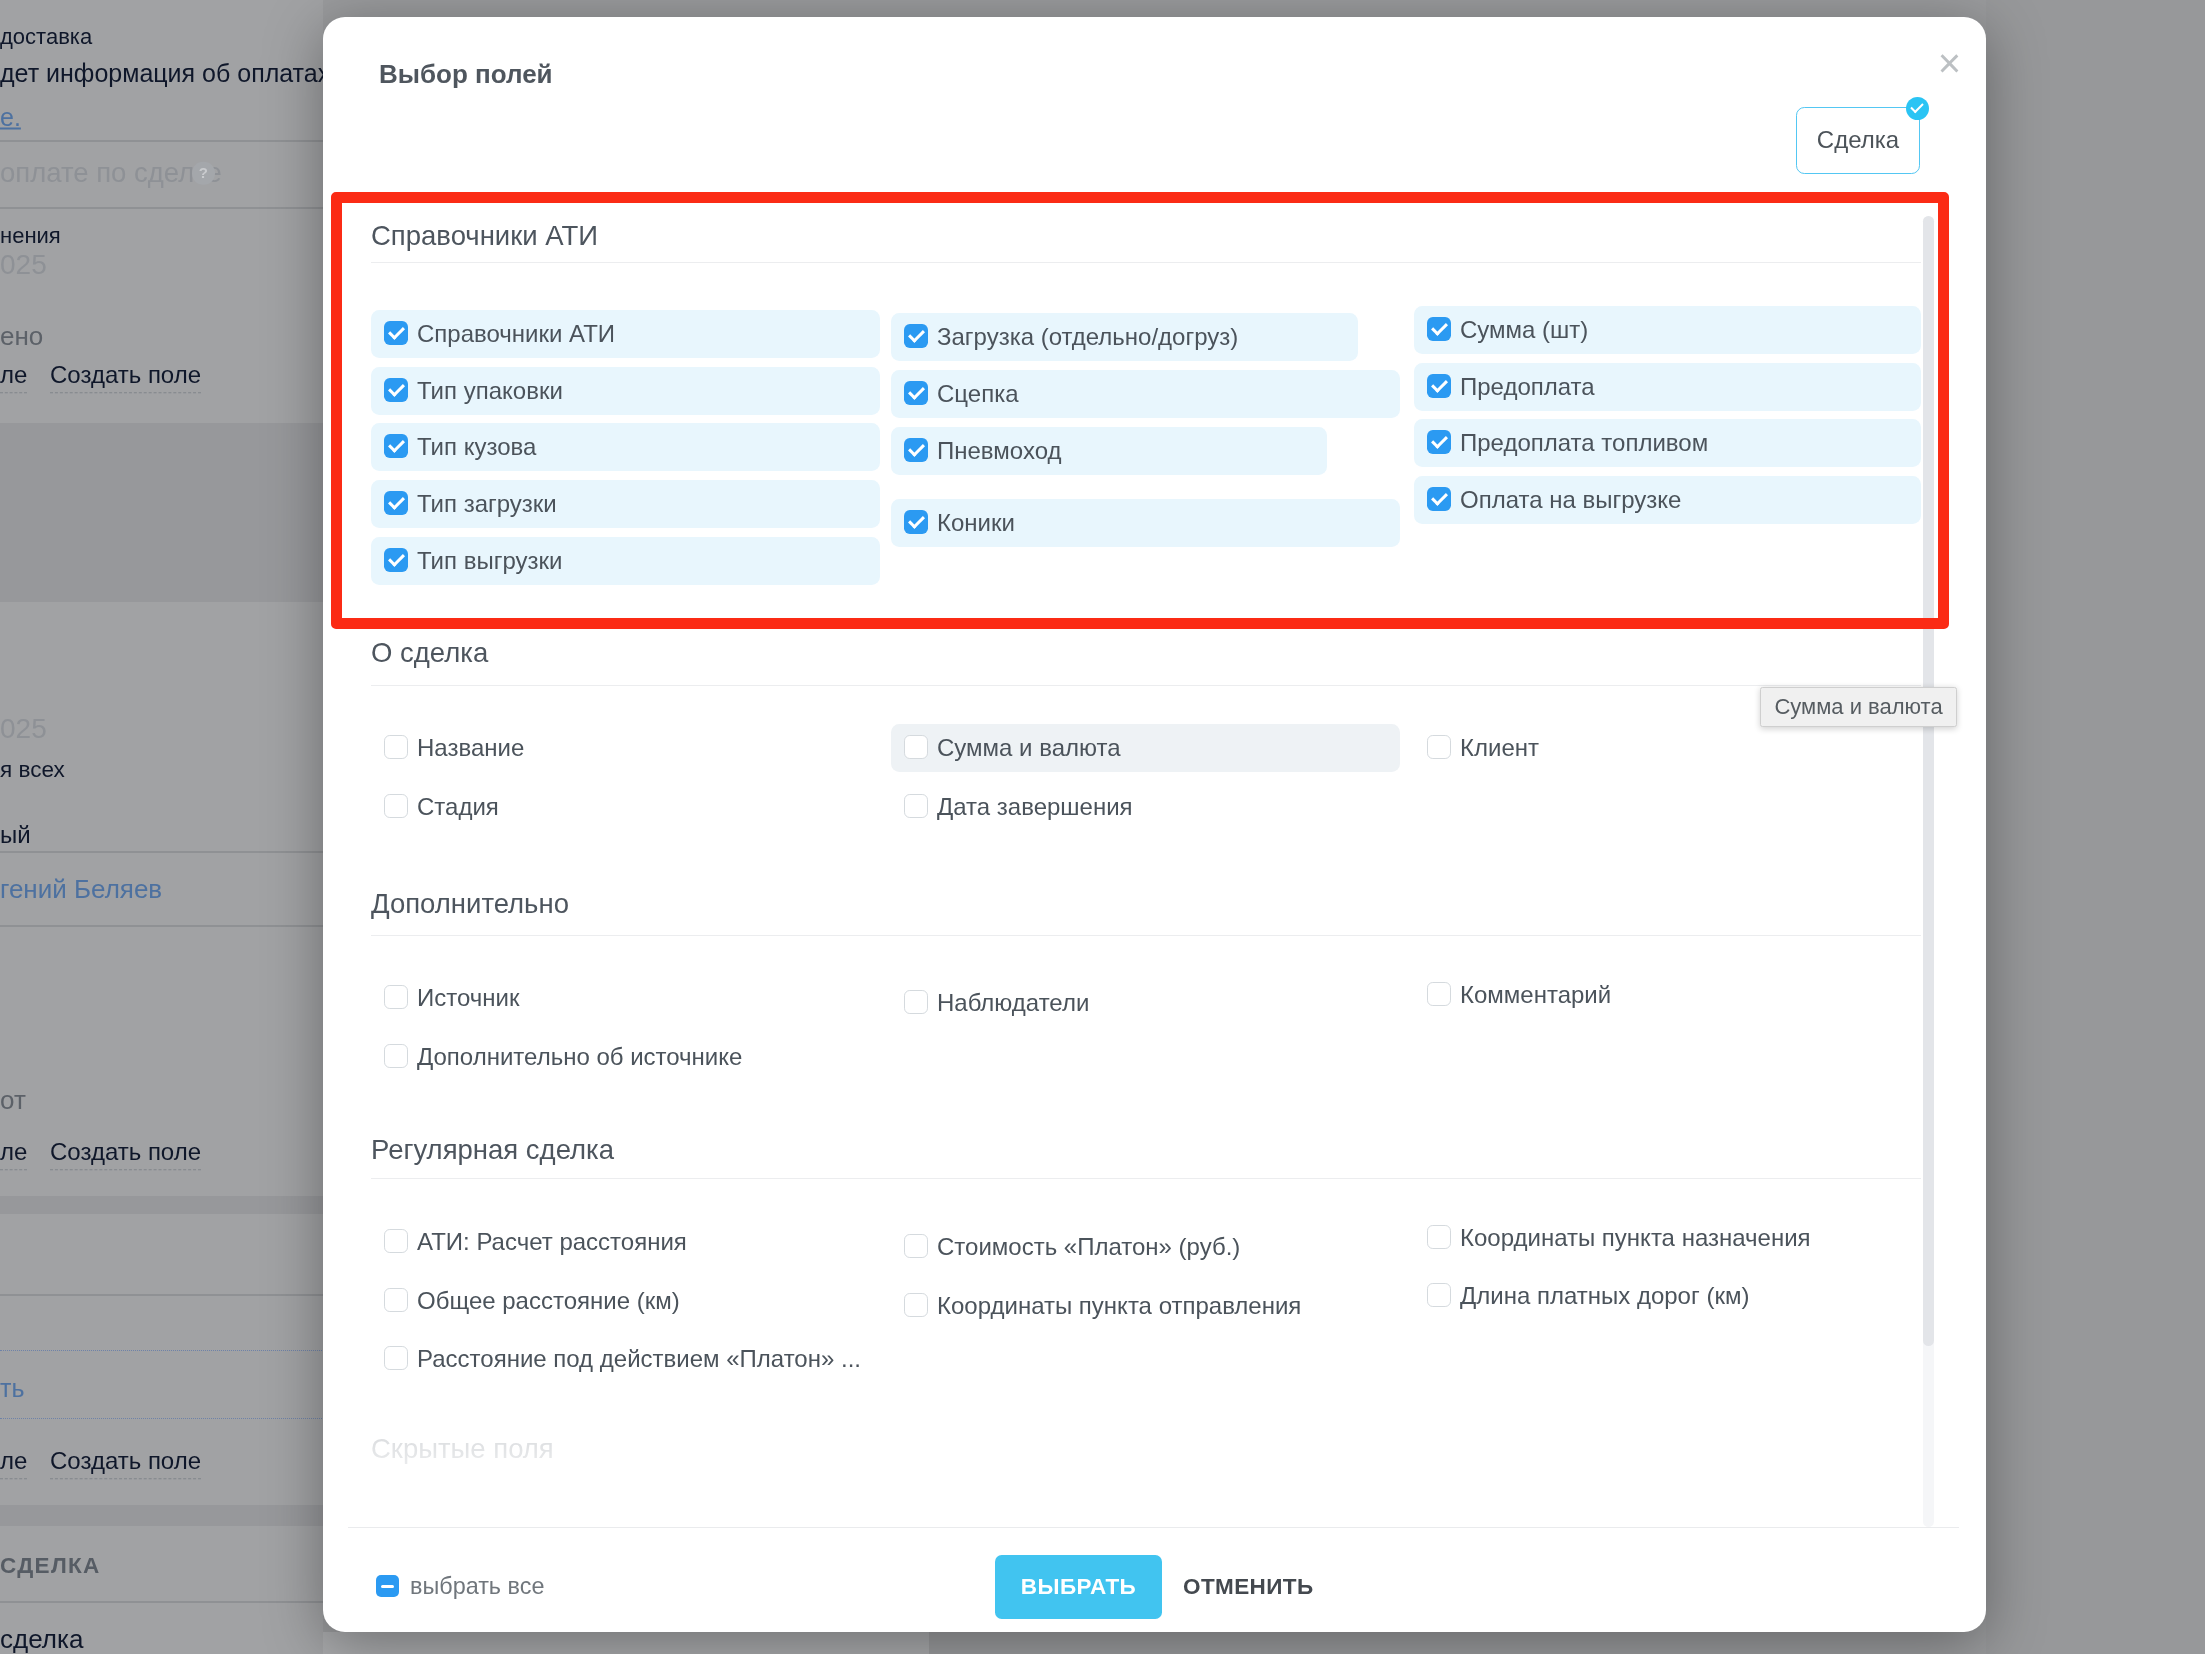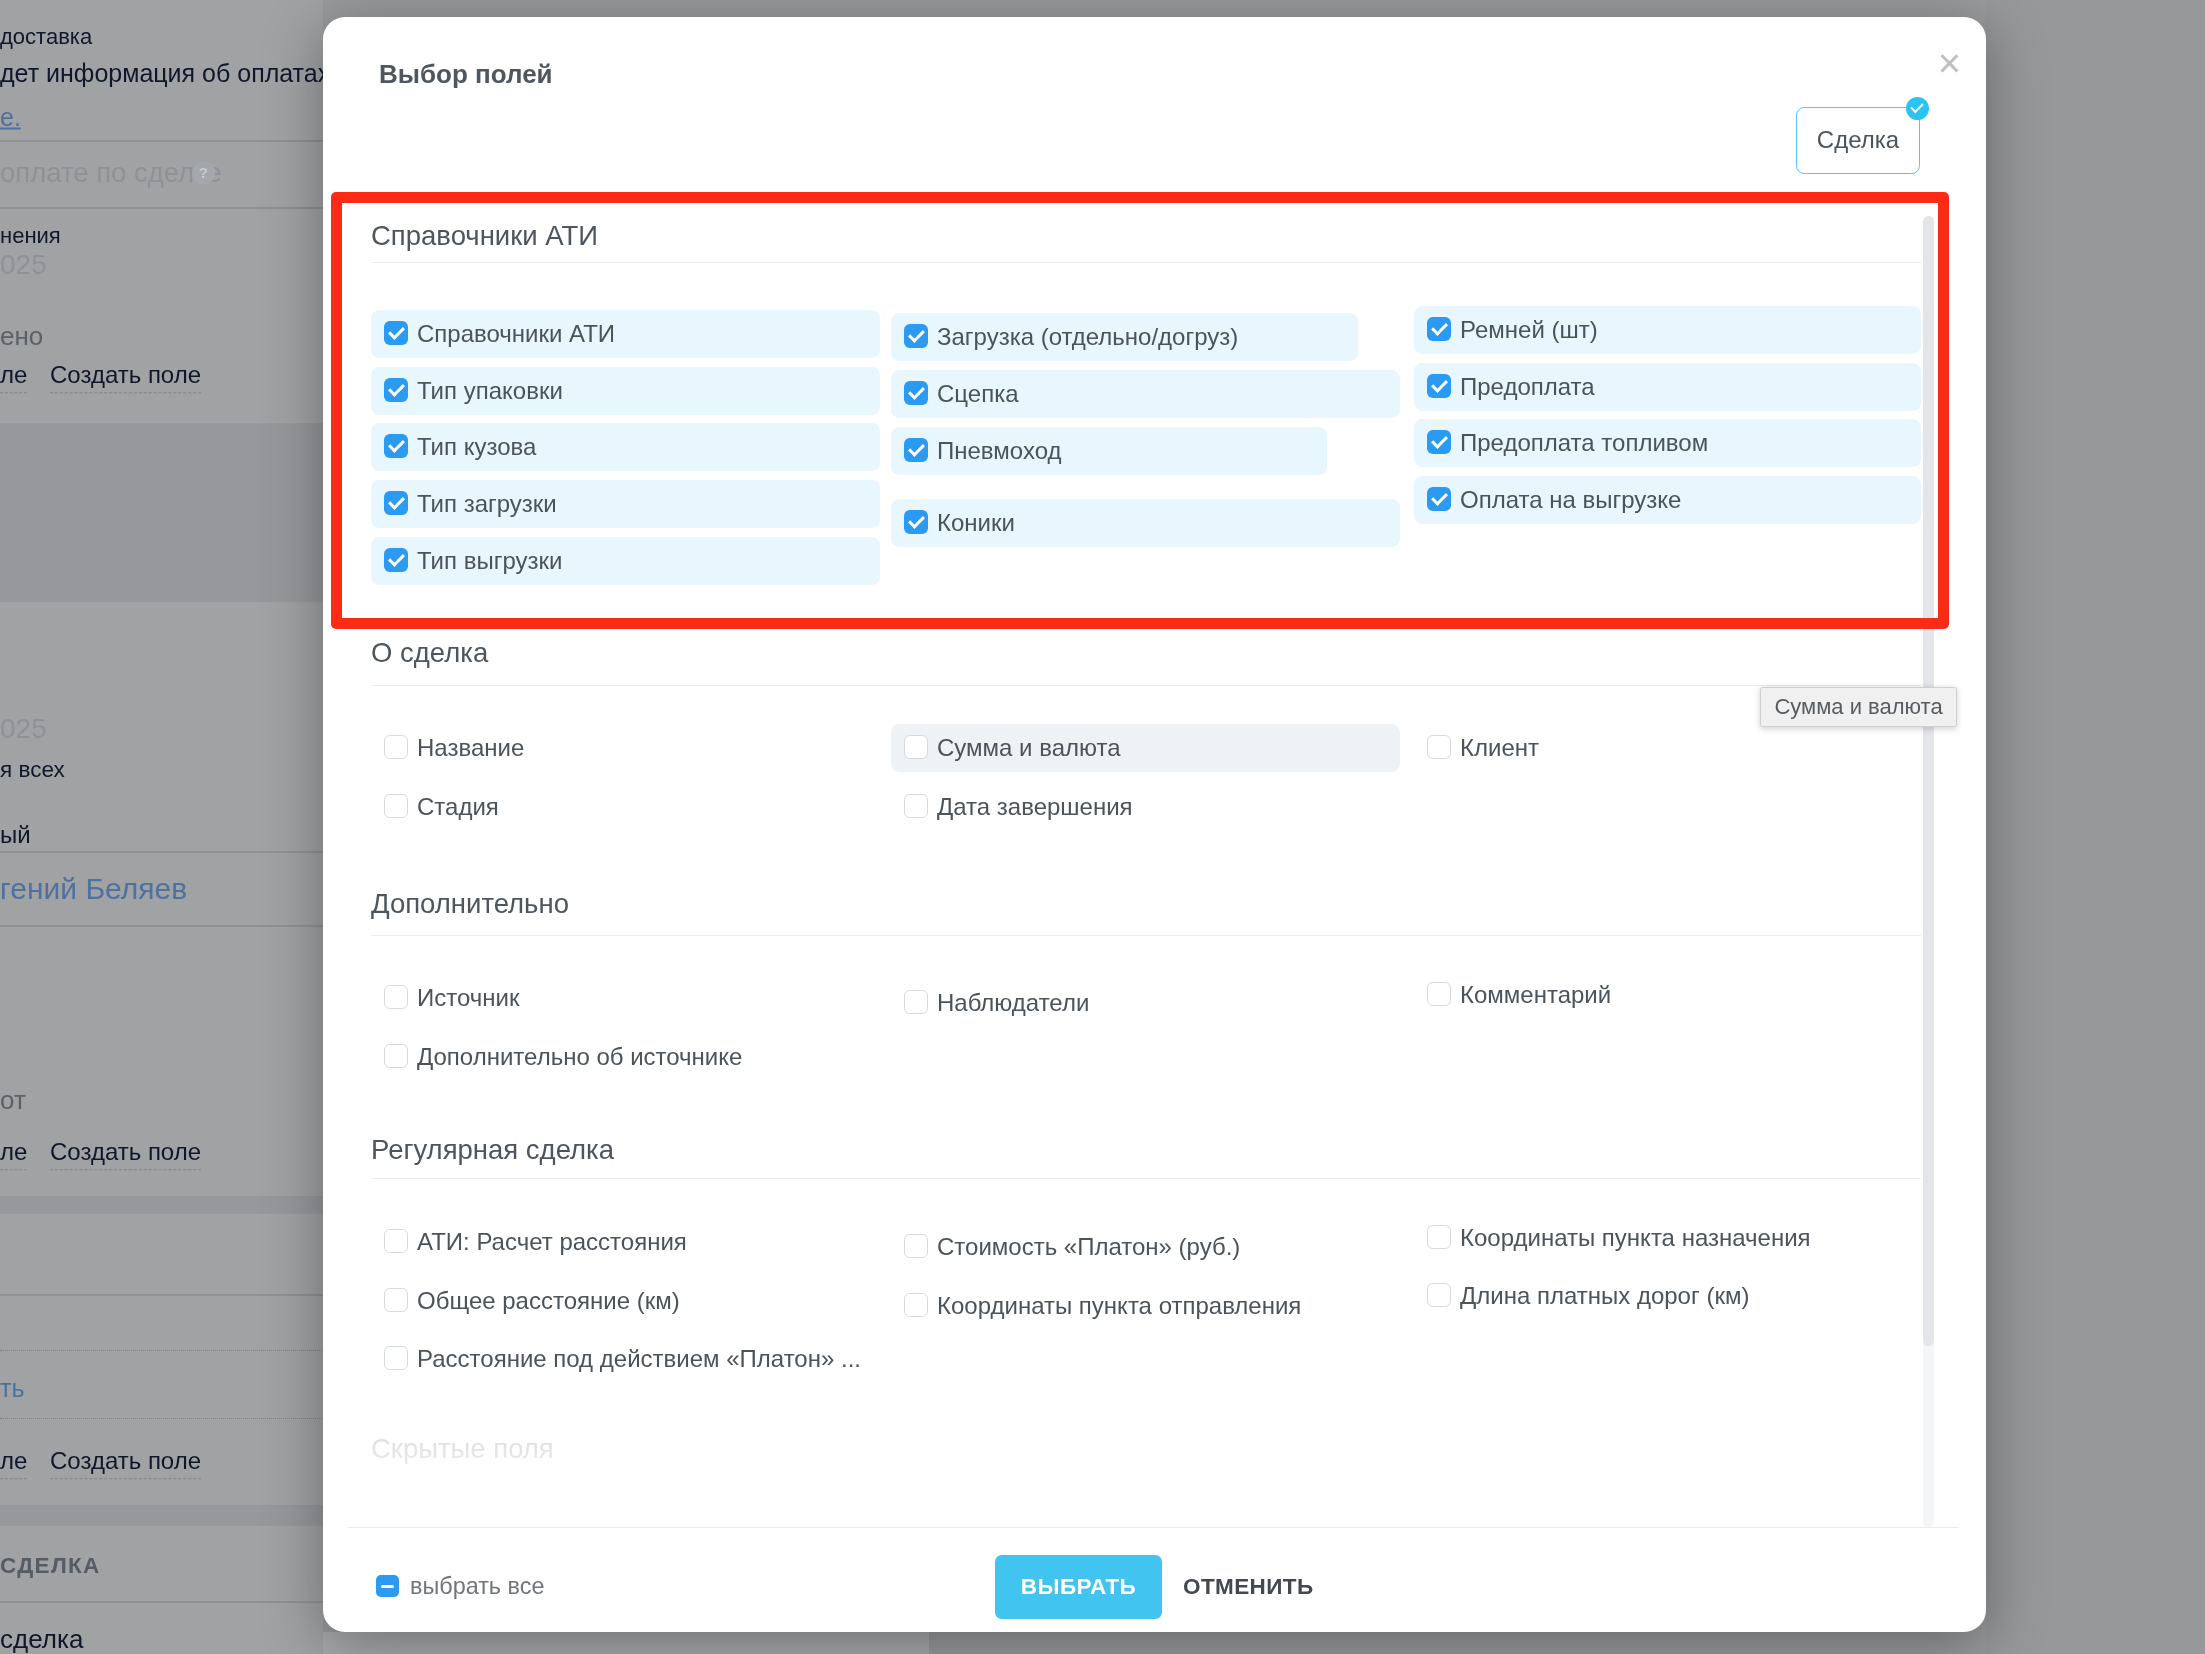--- a/index.html
+++ b/index.html
@@ -92,21 +92,21 @@
         <div class="bg-frag g2" style="left: 0px; top: 173px; font-size: 27.5px;">оплате по сделке</div>
         <div class="bg-frag g1" style="left: 0px; top: 236px; font-size: 22px;">нения</div>
         <div class="bg-frag g2" style="left: 0px; top: 265px; font-size: 28px;">025</div>
         <div class="bg-frag dark" style="left: 0px; top: 336px; font-size: 26px;">ено</div>
         <div class="bg-frag dashed-link" style="left: 0px; top: 377px; font-size: 24px;">ле</div>
         <div class="bg-frag dashed-link" style="left: 50px; top: 377px; font-size: 24px;">Создать поле</div>
         <div class="bg-frag dark" style="left: 0px; top: 574px; font-size: 26px;">льно</div>
         <div class="bg-frag g2" style="left: 0px; top: 729px; font-size: 28px;">025</div>
         <div class="bg-frag g1" style="left: 0px; top: 770px; font-size: 22.5px;">я всех</div>
         <div class="bg-frag g1" style="left: 0px; top: 835px; font-size: 24px;">ый</div>
-        <div class="bg-frag blue" style="left: 0px; top: 889px; font-size: 30px;">гений Беляев</div>
+        <div class="bg-frag blue" style="left: 0px; top: 889px; font-size: 26px;">гений Беляев</div>
         <div class="bg-frag dark" style="left: 0px; top: 1100px; font-size: 26px;">от</div>
         <div class="bg-frag dashed-link" style="left: 0px; top: 1154px; font-size: 24px;">ле</div>
         <div class="bg-frag dashed-link" style="left: 50px; top: 1154px; font-size: 24px;">Создать поле</div>
         <div class="bg-frag blue" style="left: 0px; top: 1388px; font-size: 25px;">ть</div>
         <div class="bg-frag dashed-link" style="left: 0px; top: 1463px; font-size: 24px;">ле</div>
         <div class="bg-frag dashed-link" style="left: 50px; top: 1463px; font-size: 24px;">Создать поле</div>
         <div class="bg-frag caps" style="left: 0px; top: 1566px; font-size: 22.5px;">СДЕЛКА</div>
         <div class="bg-frag g1" style="left: 0px; top: 1639px; font-size: 26px;">сделка</div>
         <div class="bg-help" style="left: 192px; top: 173px;">?</div>
         <div class="bg-divider" style="top: 140px;"></div>
@@ -167,21 +167,21 @@
         <div class="field-item on" style="left: 568px; top: 410px; width: 436px;">
           <span class="cb on"></span>
           <span class="fi-label">Пневмоход</span>
         </div>
         <div class="field-item on" style="left: 568px; top: 467px; width: 509px; margin-top: 15px;">
           <span class="cb on"></span>
           <span class="fi-label">Коники</span>
         </div>
         <div class="field-item on" style="left: 1091px; top: 289px; width: 507px;">
           <span class="cb on"></span>
-          <span class="fi-label">Ремней (шт)</span>
+          <span class="fi-label">Сумма (шт)</span>
         </div>
         <div class="field-item on" style="left: 1091px; top: 346px; width: 507px;">
           <span class="cb on"></span>
           <span class="fi-label">Предоплата</span>
         </div>
         <div class="field-item on" style="left: 1091px; top: 402px; width: 507px;">
           <span class="cb on"></span>
           <span class="fi-label">Предоплата топливом</span>
         </div>
         <div class="field-item on" style="left: 1091px; top: 459px; width: 507px;">

